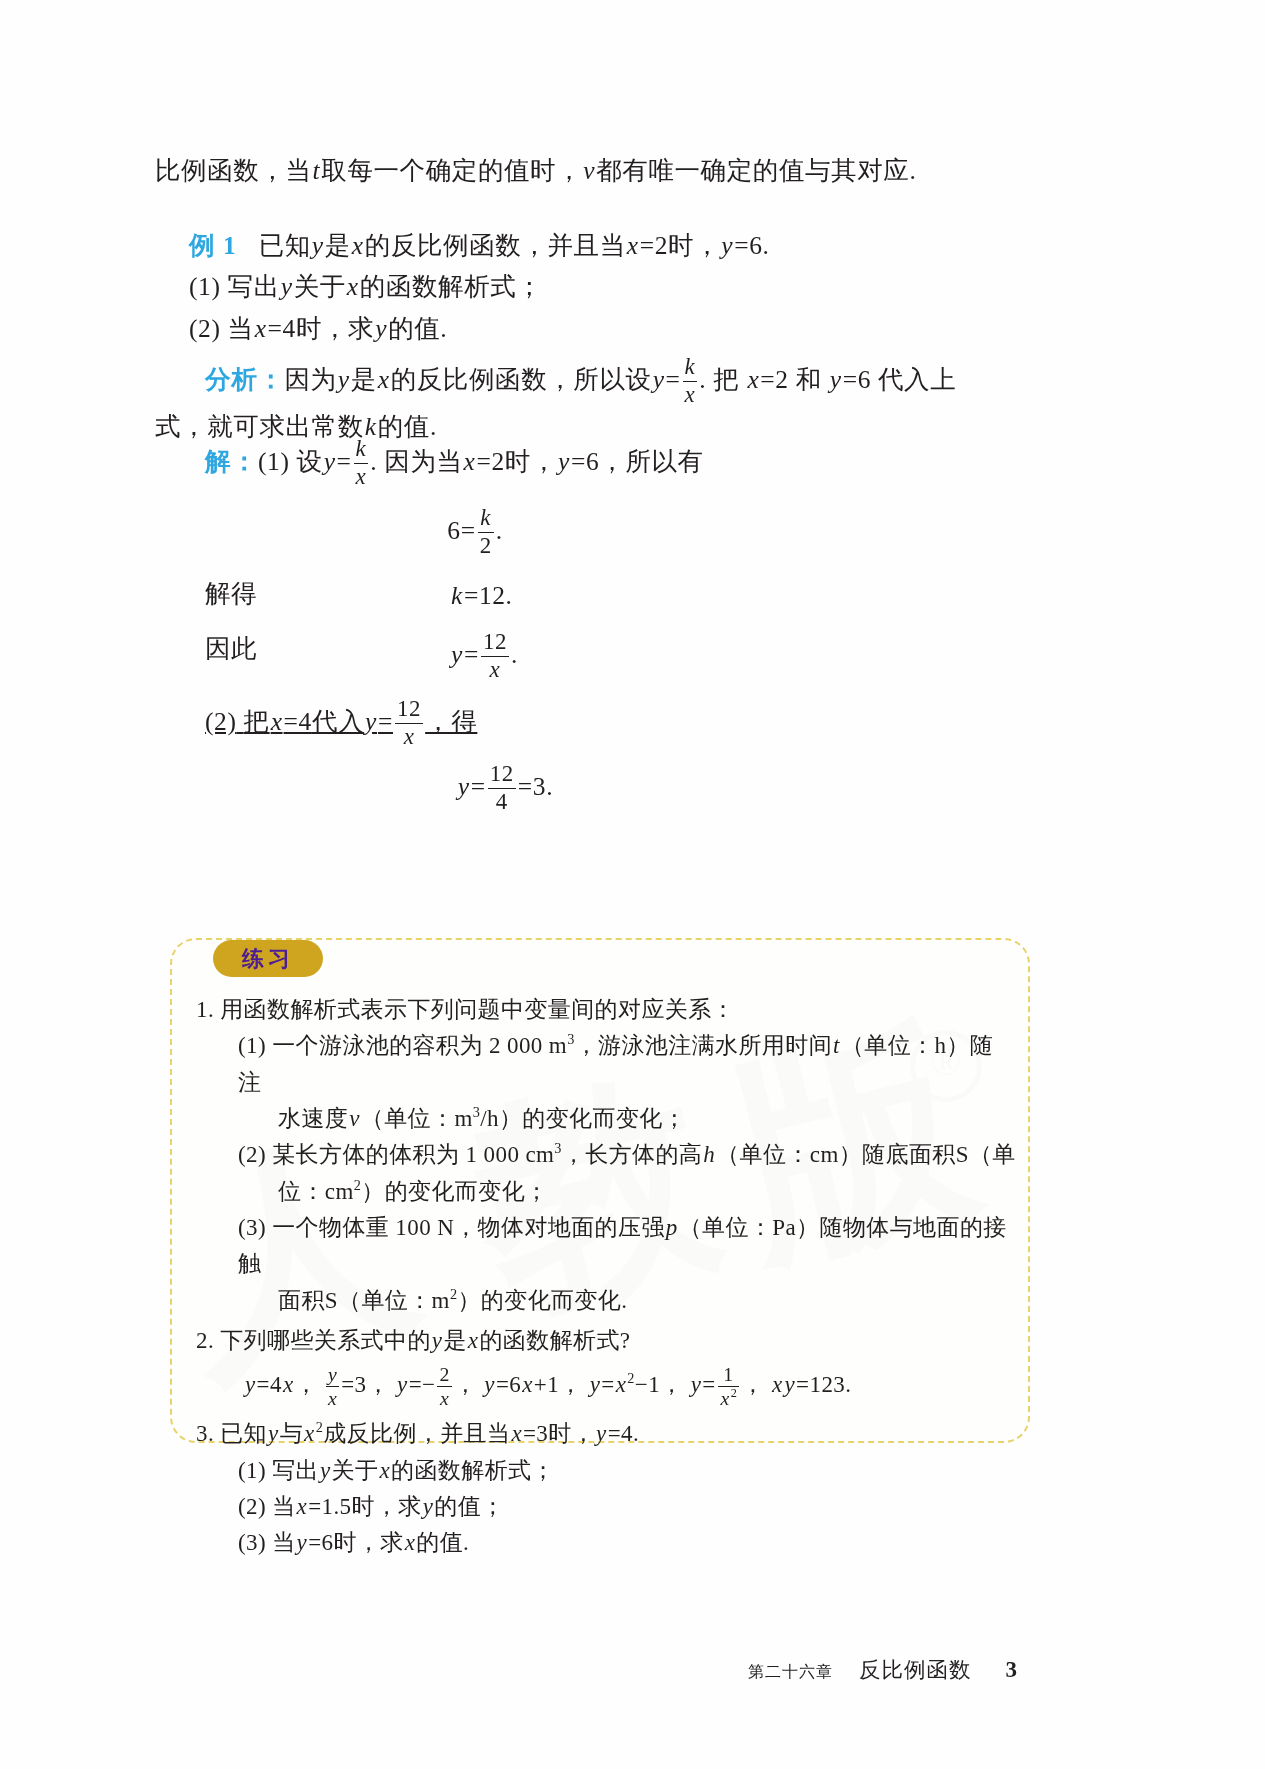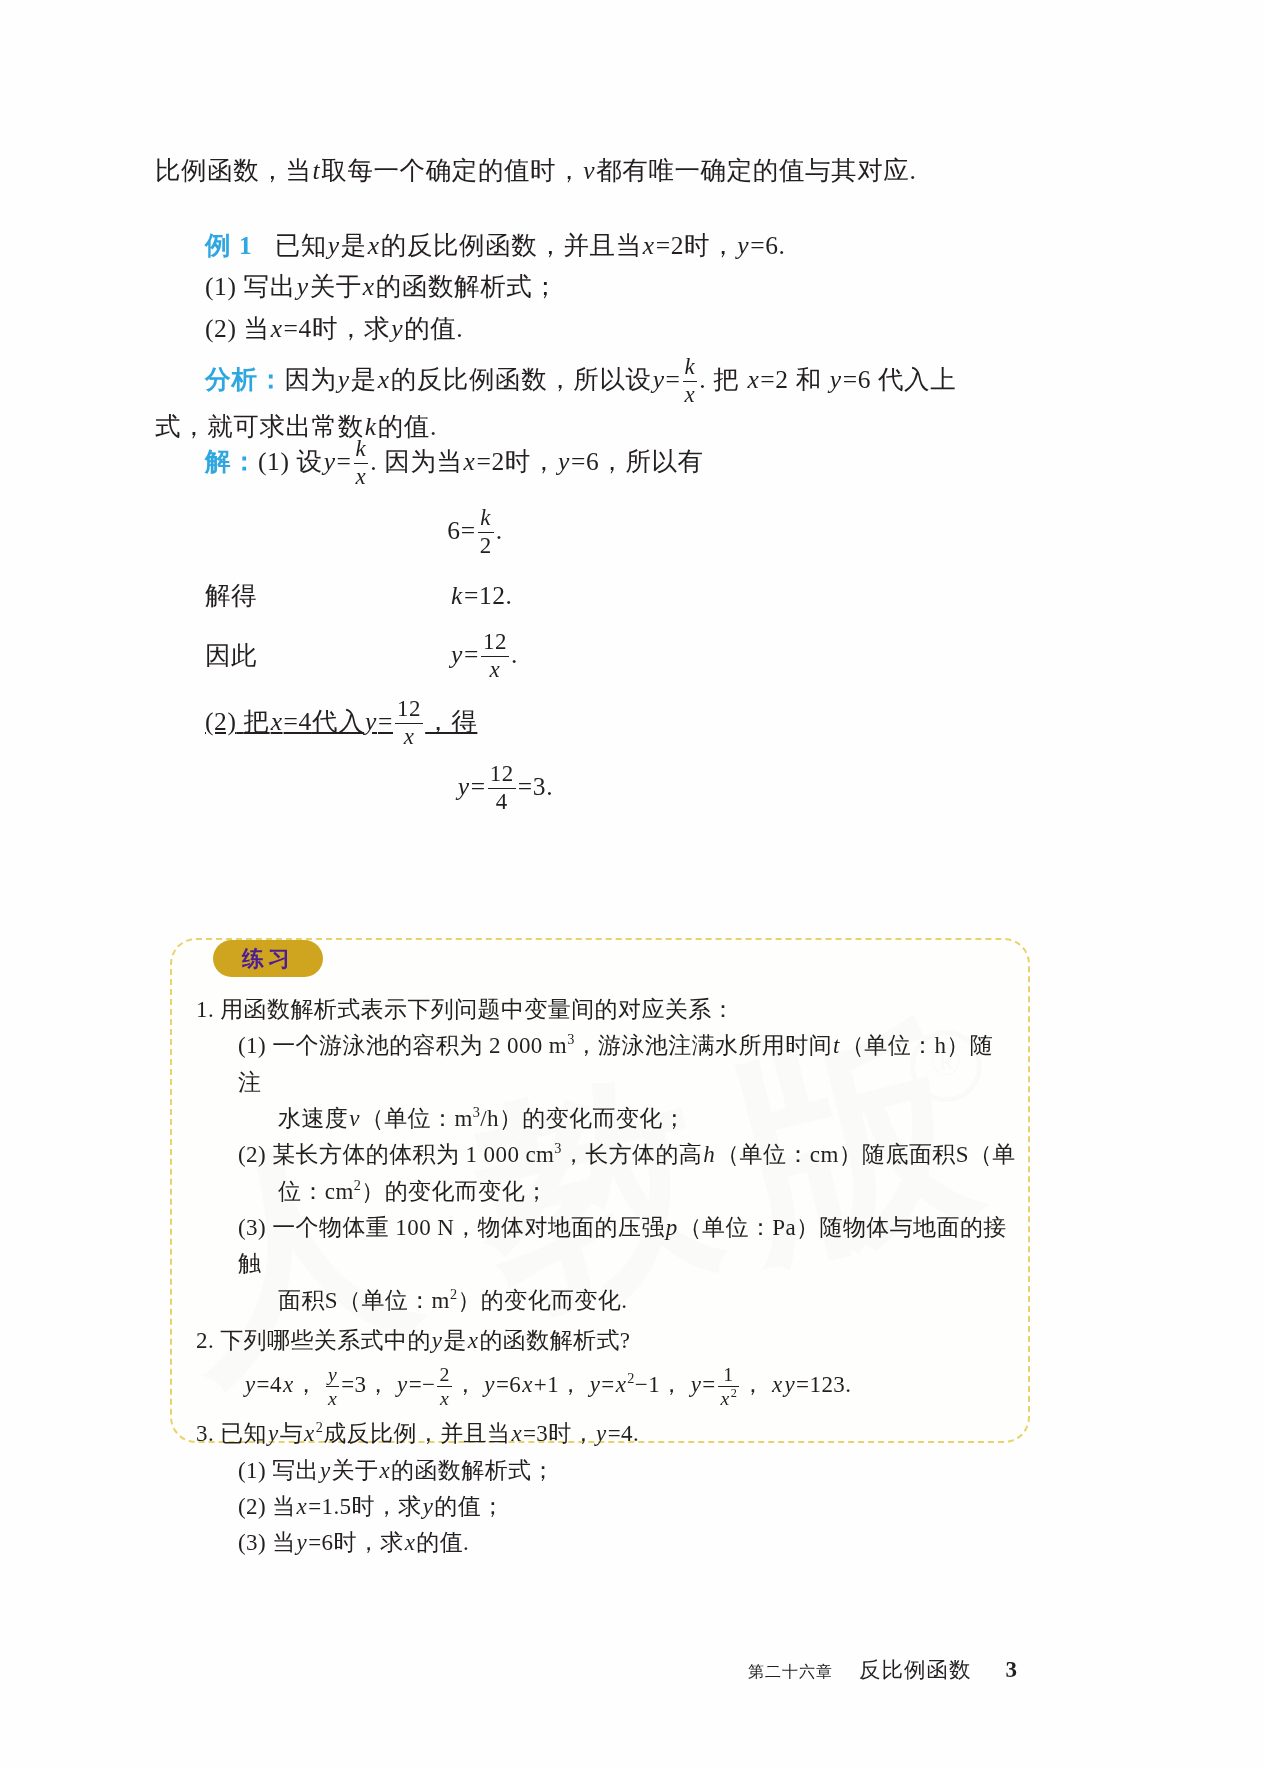--- a/index.html
+++ b/index.html
@@ -115,21 +115,21 @@
   #intro-line {
     position: absolute;
     left: 155px;
     top: 150px;
     width: 900px;
   }
 
   
   #example-block {
     position: absolute;
-    left: 155px;
+    left: 139px;
     top: 225px;
     width: 900px;
   }
   .ex-head { padding-left: 50px; }
   .ex-head .ex-tag { margin-right: 22px; }
   .ex-sub { padding-left: 50px; }
 
   #analysis-block {
     position: absolute;
     left: 155px;
@@ -148,21 +148,21 @@
   .sol-first { padding-left: 50px; }
 
   .eq-center {
     text-align: center;
     padding-right: 260px;
   }
   .two-col {
     display: flex;
     align-items: flex-start;
   }
-  .two-col .tc-label { width: 295px; flex: none; padding-left: 50px; box-sizing: border-box; }
+  .two-col .tc-label { width: 295px; flex: none; padding-left: 50px; box-sizing: border-box; font-family: Liberation Mono, monospace; }
   .two-col .tc-eq { flex: none; }
 
   .sol-2 { padding-left: 50px; margin-top: 16px; text-decoration: underline; }
   .eq-final { text-align: center; padding-right: 200px; margin-top: 14px; }
 
   
   #practice-box {
     position: absolute;
     left: 170px;
     top: 938px;
@@ -268,21 +268,21 @@
 
       <div class="body-line eq-center" style="margin-top:18px;">
         <span class="mn">6</span><span class="op">=</span><span class="frac"><span class="num mi">k</span><span class="bar"></span><span class="den mn">2</span></span><span class="mn">.</span>
       </div>
 
       <div class="body-line two-col" style="margin-top:18px;">
         <span class="tc-label cjk">解得</span>
         <span class="tc-eq"><span class="mi">k</span><span class="mn">=12.</span></span>
       </div>
 
-      <div class="body-line two-col" style="margin-top:14px;align-items:center;">
+      <div class="body-line two-col" style="margin-top:14px;">
         <span class="tc-label cjk">因此</span>
         <span class="tc-eq"><span class="mi">y</span><span class="op">=</span><span class="frac"><span class="num mn">12</span><span class="bar"></span><span class="den mi">x</span></span><span class="mn">.</span></span>
       </div>
 
       <div class="body-line sol-2">
         <span class="mn">(2)</span>&nbsp;<span class="cjk">把</span><span class="mi">x</span><span class="mn">=4</span><span class="cjk">代入</span><span class="mi">y</span><span class="op">=</span><span class="frac"><span class="num mn">12</span><span class="bar"></span><span class="den mi">x</span></span><span class="cjk">，得</span>
       </div>
 
       <div class="body-line eq-final">
         <span class="mi">y</span><span class="op">=</span><span class="frac"><span class="num mn">12</span><span class="bar"></span><span class="den mn">4</span></span><span class="mn">=3.</span>

